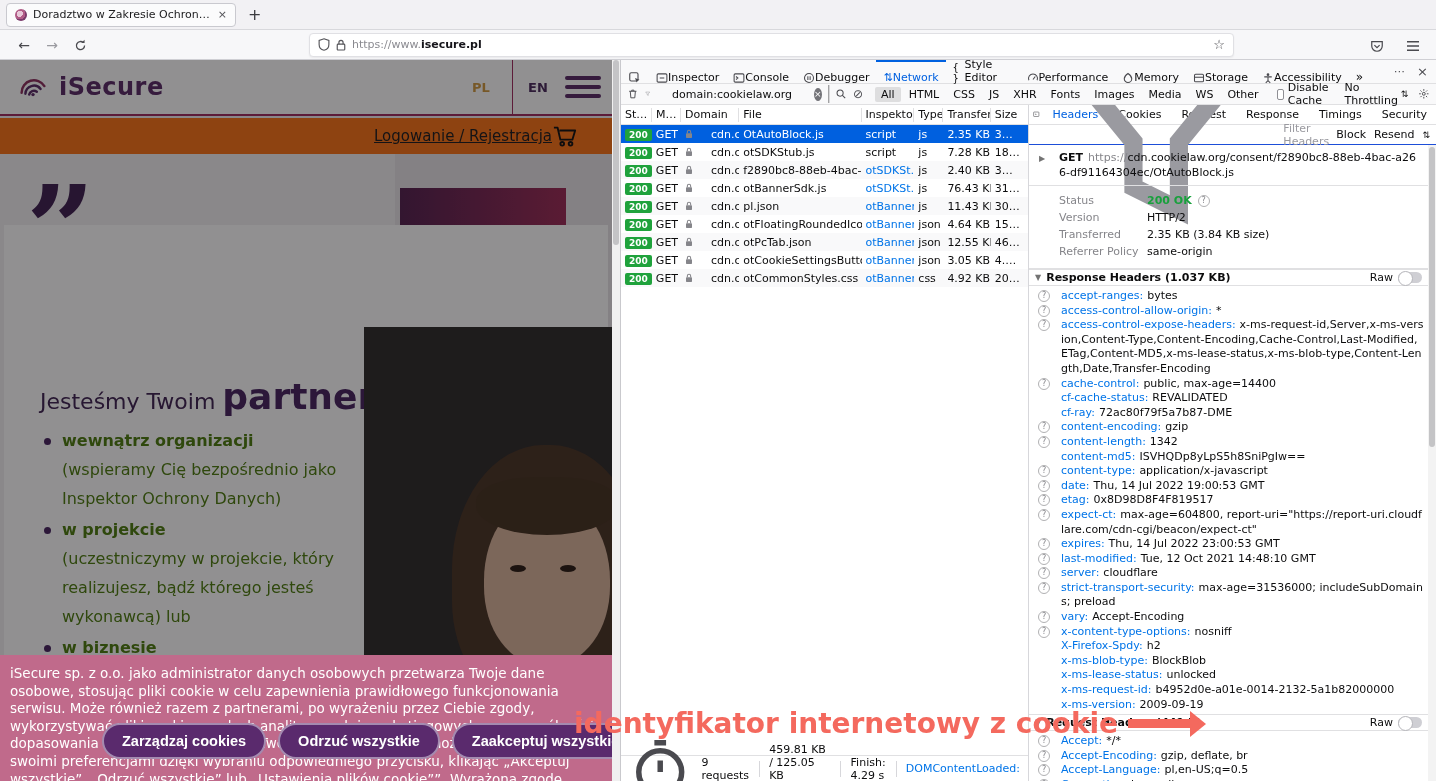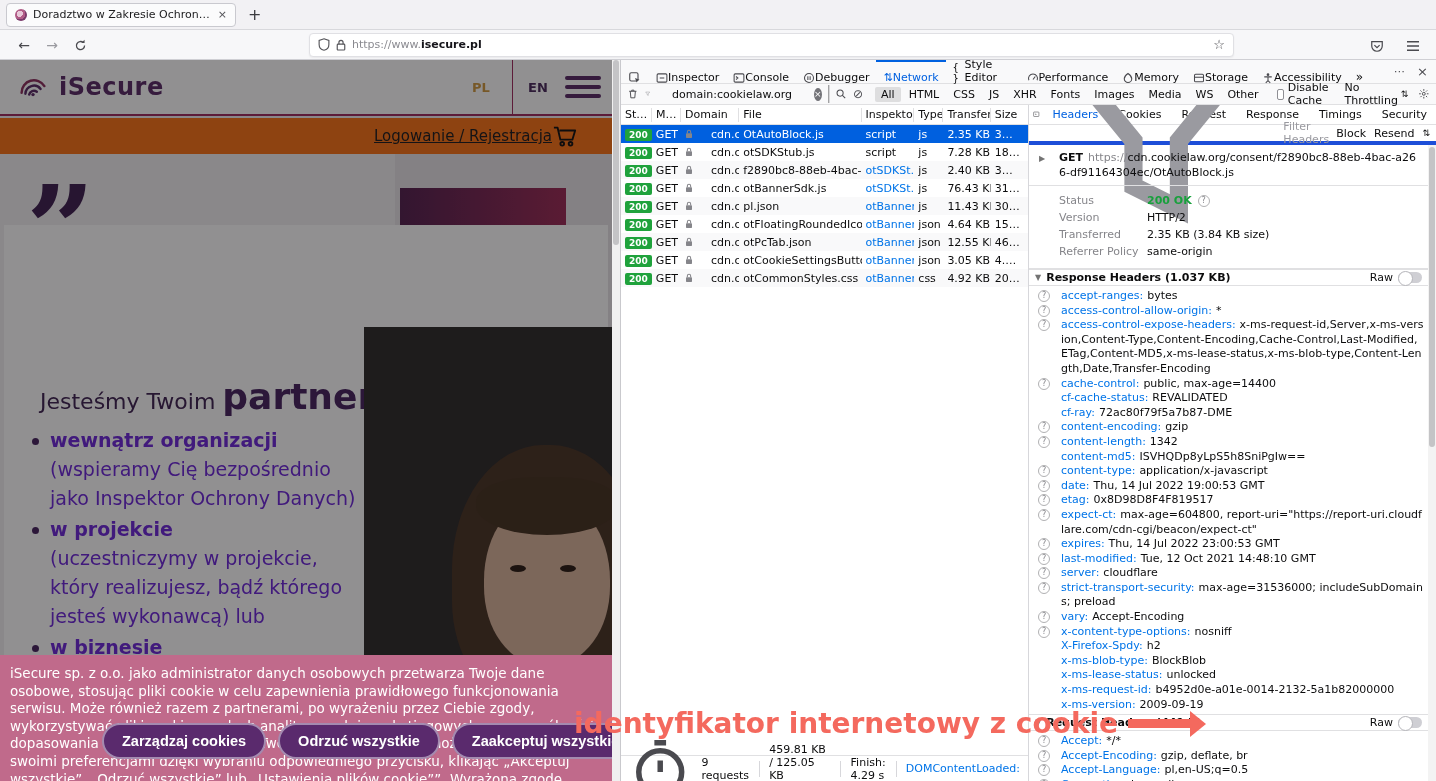--- a/index.html
+++ b/index.html
@@ -51,21 +51,21 @@
 
   #site-content { position:absolute; left:0; top:94px; width:612px; height:501px; }
   .hero-band { position:absolute; left:395px; top:0; width:217px; height:501px; background:#e7e4e7; }
   .magenta-rect { position:absolute; left:400px; top:34px; width:166px; height:78px;
                   background:linear-gradient(90deg,#54214f,#9c2b56); }
   .content-card { position:absolute; left:4px; top:71px; width:604px; height:430px; background:#ffffff; }
   .bigquote { position:absolute; left:26px; top:46px; font-family:"DejaVu Serif",serif; font-weight:bold;
               font-size:120px; line-height:60px; color:#3f2051; }
   .site-heading { position:absolute; left:40px; top:222px; color:#3f2352; font-size:22px; }
   .site-heading b { font-size:36px; font-weight:bold; color:#472460; }
-  .bullets { position:absolute; left:28px; top:272px; width:330px; color:#6d28d9; font-size:19px; line-height:29px; }
+  .bullets { position:absolute; left:40px; top:272px; width:330px; color:#4d7c0f; font-size:16px; line-height:29px; }
   .bullet { position:relative; padding-left:22px; margin-bottom:2px; }
   .bullet::before { content:""; position:absolute; left:4px; top:12px; width:7px; height:7px; border-radius:50%; background:#472460; }
   .bullet .btitle { font-weight:bold; }
   .photo { position:absolute; left:364px; top:173px; width:248px; height:328px; background:#2e2c2b; overflow:hidden; }
   .photo .hair { position:absolute; left:88px; top:118px; width:190px; height:260px; border-radius:48% 48% 40% 40%; background:#4a3526; }
   .photo .face { position:absolute; left:120px; top:168px; width:126px; height:170px; border-radius:50% 50% 46% 46%; background:#d9b49c; }
   .photo .fringe { position:absolute; left:112px; top:150px; width:142px; height:58px; border-radius:50% 50% 60% 60%; background:#463322; }
   .photo .eye { position:absolute; top:238px; width:16px; height:7px; border-radius:50%; background:#2b1d14; }
   .photo .eye.l { left:146px; } .photo .eye.r { left:196px; }
   #site-overlay { position:absolute; left:0; top:0; width:612px; height:595px; background:rgba(10,8,12,.45); }
@@ -117,21 +117,21 @@
   .req-row.selected .cell, .req-row.selected .cell.link { color:#fff; }
   .req-filler { flex:1; }
   .dt-statusbar { height:26px; border-top:1px solid #e0e0e2; background:#fff; display:flex; align-items:center; gap:10px; padding:0 8px; color:#0c0c0d; flex:none; }
   .sb-sep { width:1px; height:16px; background:#d7d7db; }
   .sb-dcl { color:#0074e8; }
 
   #detail-pane { width:409px; border-left:1px solid #d7d7db; display:flex; flex-direction:column; overflow:hidden; }
   .detail-tabs { height:20px; display:flex; align-items:center; gap:2px; border-bottom:1px solid #e0e0e2; padding-left:2px; flex:none; }
   .dtab { padding:0 9px; color:#0c0c0d; height:20px; line-height:19px; }
   .dtab.active { color:#0061e0; }
-  .hdr-filter-row { height:20px; display:flex; align-items:center; gap:6px; border-bottom:4px solid #1d4ed8; padding:0 6px; color:#9a9aa0; flex:none; }
+  .hdr-filter-row { height:20px; display:flex; align-items:center; gap:6px; border-bottom:1px solid #1d4ed8; padding:0 6px; color:#9a9aa0; flex:none; }
   .hdr-filter-row .right { margin-left:auto; display:flex; gap:8px; color:#0c0c0d; align-items:center; }
   .detail-scroll { flex:1; overflow:hidden; position:relative; padding-right:8px; }
   .dscrollbar { position:absolute; right:0; top:0; width:8px; height:100%; background:#f3f3f3; }
   .dscrollbar .thumb { position:absolute; left:1px; top:2px; width:6px; height:300px; background:#c4c4c6; border-radius:3px; }
 
   .url-block { position:relative; padding:5px 6px 5px 30px; border-bottom:1px solid #e0e0e2; line-height:15px; word-break:break-all; }
   .url-block .tri { position:absolute; left:10px; top:6px; color:#737373; font-size:8px; }
   .url-block .method { font-weight:bold; margin-right:5px; }
   .url-block .upfx { color:#85858a; }
   .summary { padding:6px 18px 8px 30px; border-bottom:1px solid #e0e0e2; }

